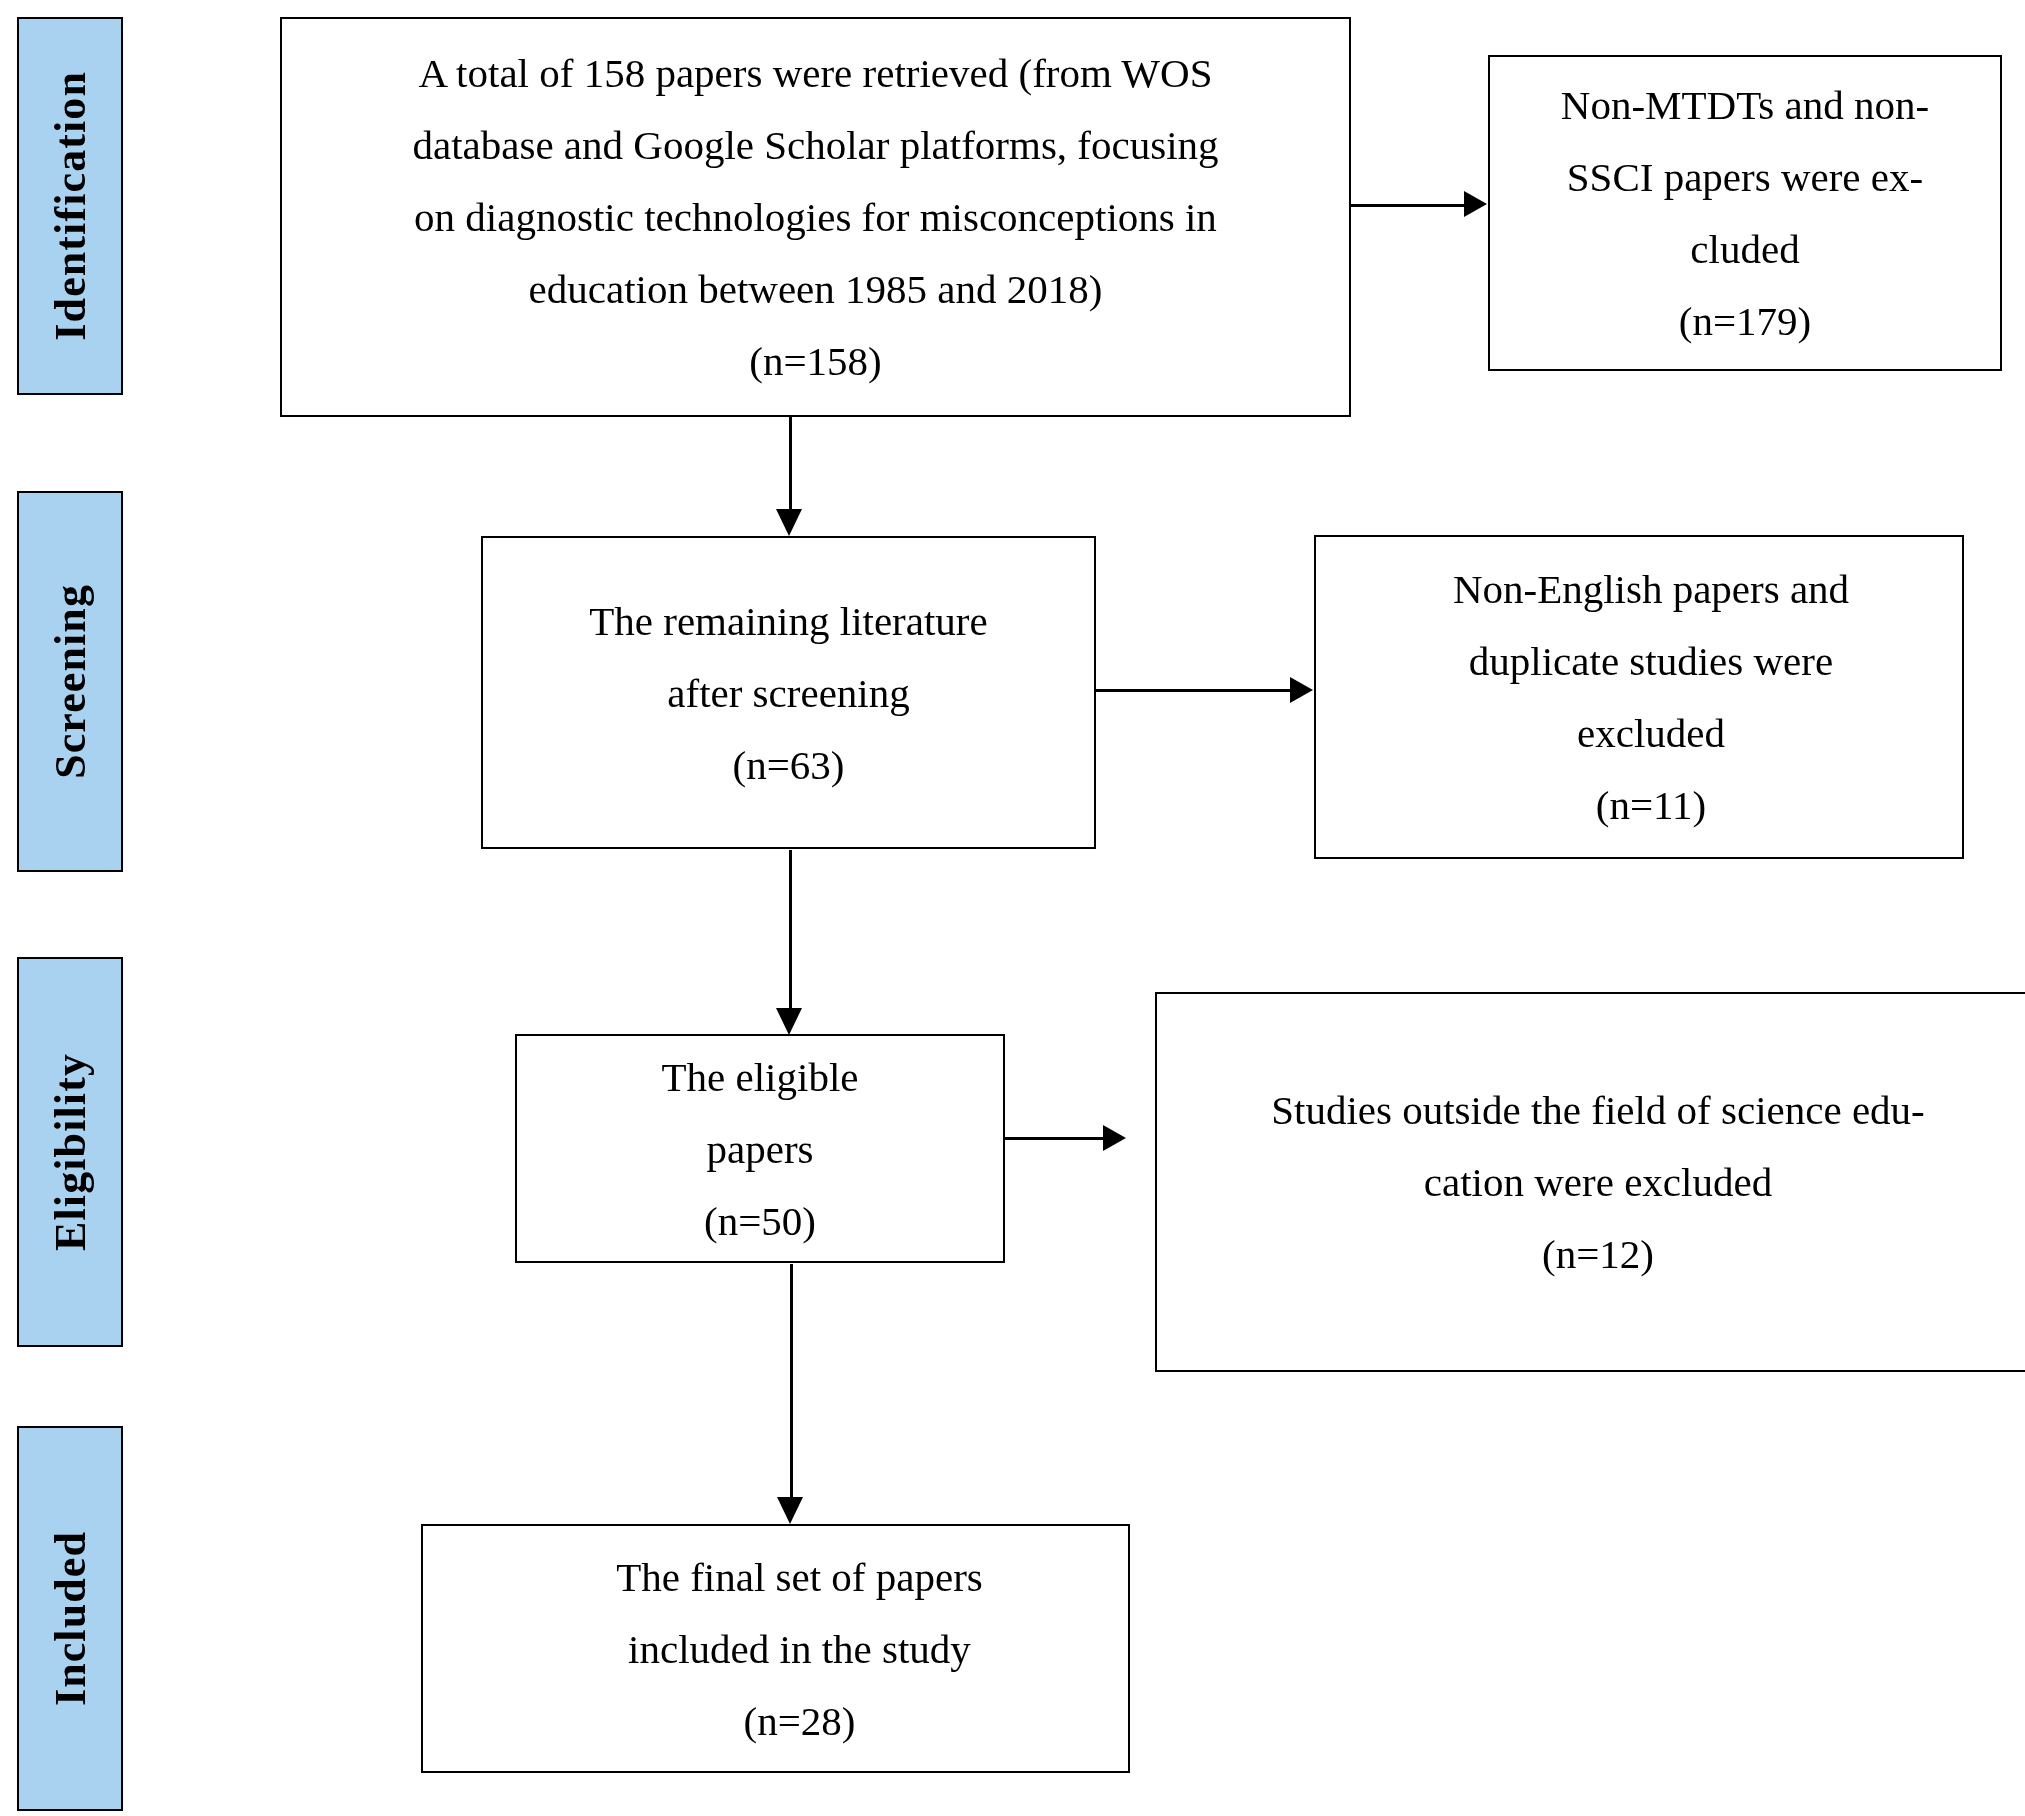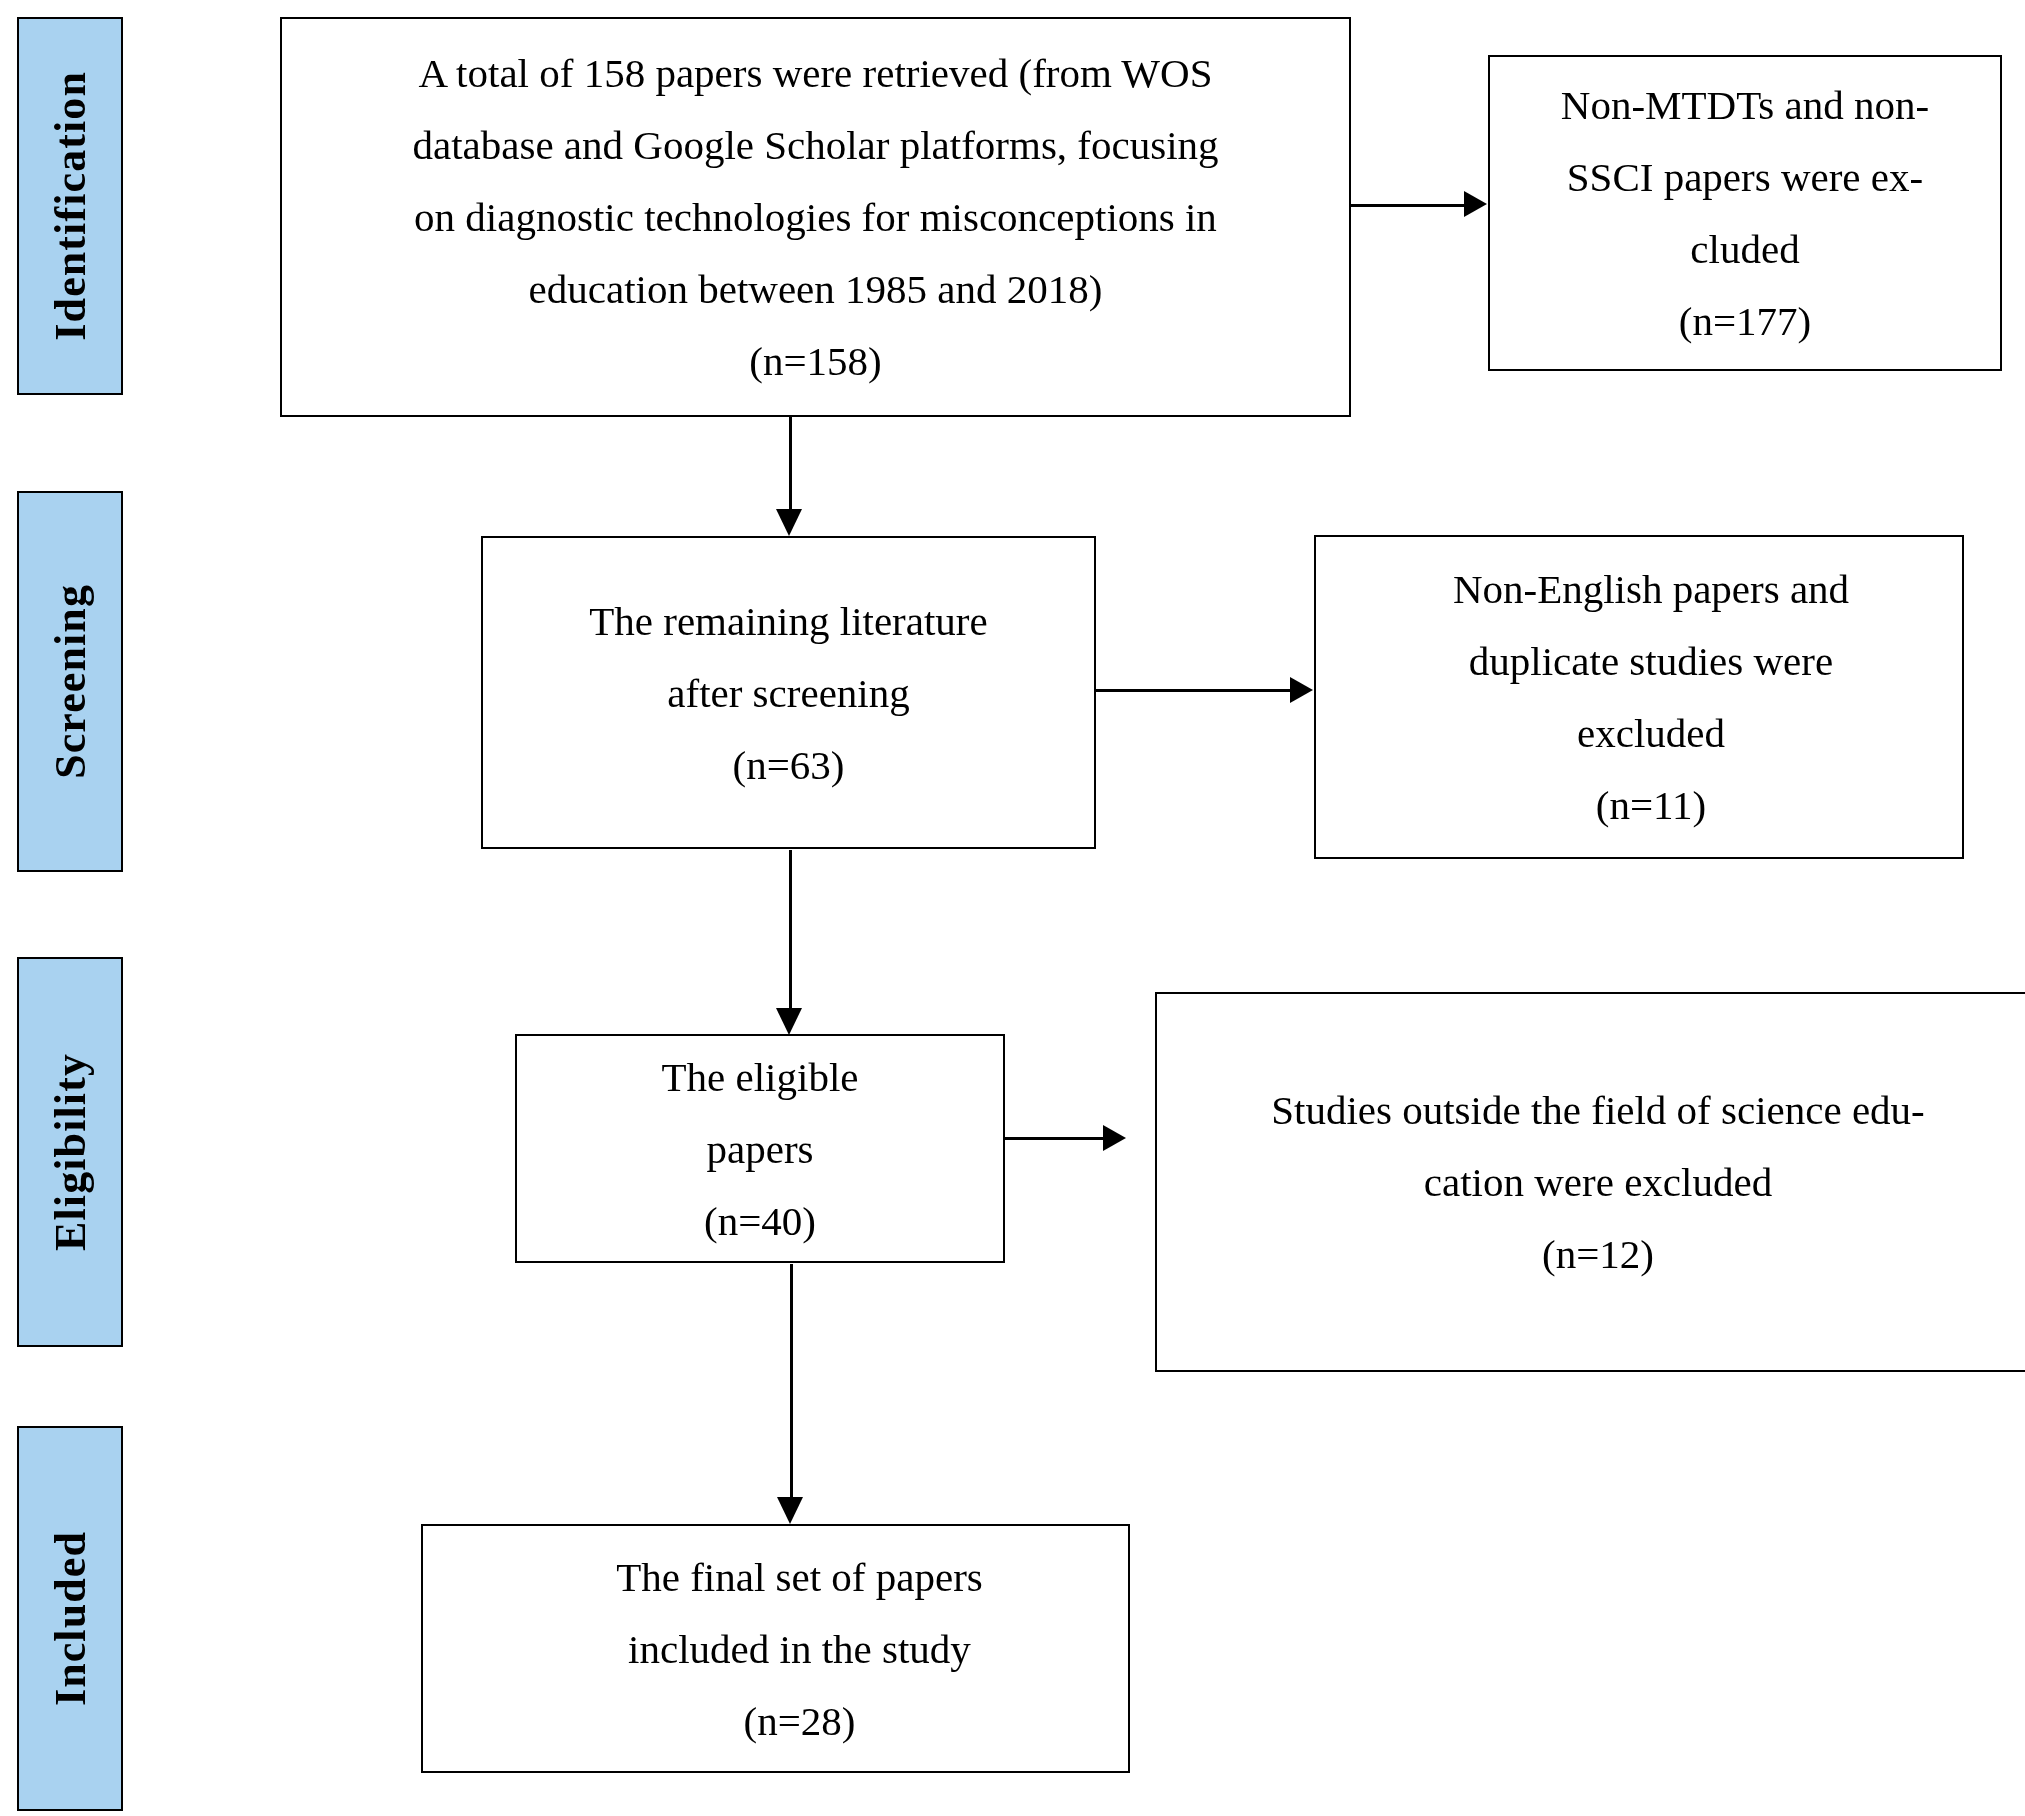--- a/index.html
+++ b/index.html
@@ -95,30 +95,30 @@
 on diagnostic technologies for misconceptions in
 education between 1985 and 2018)
 (n=158)</div>
 
   <div class="flow-box" style="left:481px; top:536px; width:615px; height:313px;">The remaining literature
 after screening
 (n=63)</div>
 
   <div class="flow-box" style="left:515px; top:1034px; width:490px; height:229px;">The eligible
 papers
-(n=40)</div>
+(n=50)</div>
 
   <div class="flow-box" style="left:421px; top:1524px; width:709px; height:249px;padding-left:48px;">The final set of papers
 included in the study
 (n=28)</div>
 
   <div class="flow-box" style="left:1488px; top:55px; width:514px; height:316px;">Non-MTDTs and non-
 SSCI papers were ex-
 cluded
-(n=177)</div>
+(n=179)</div>
 
   <div class="flow-box" style="left:1314px; top:535px; width:650px; height:324px;padding-left:24px;">Non-English papers and
 duplicate studies were
 excluded
 (n=11)</div>
 
   <div class="flow-box" style="left:1127px; top:992px; width:886px; height:380px;margin-left:28px;">Studies outside the field of science edu-
 cation were excluded
 (n=12)</div>
 

